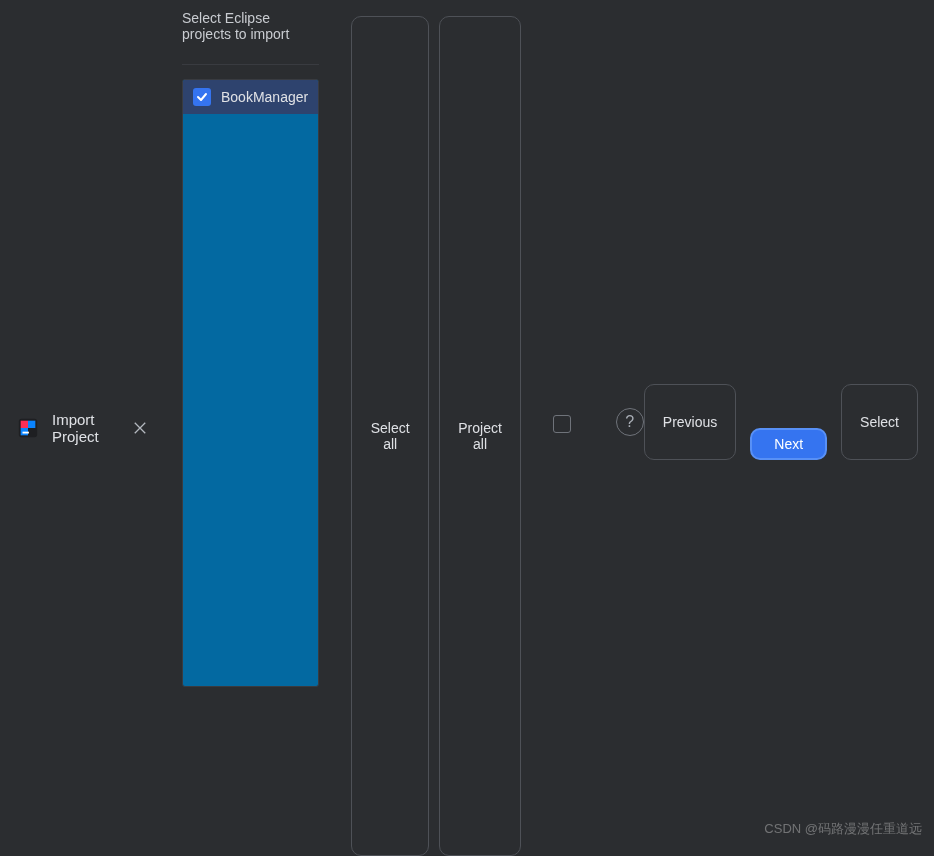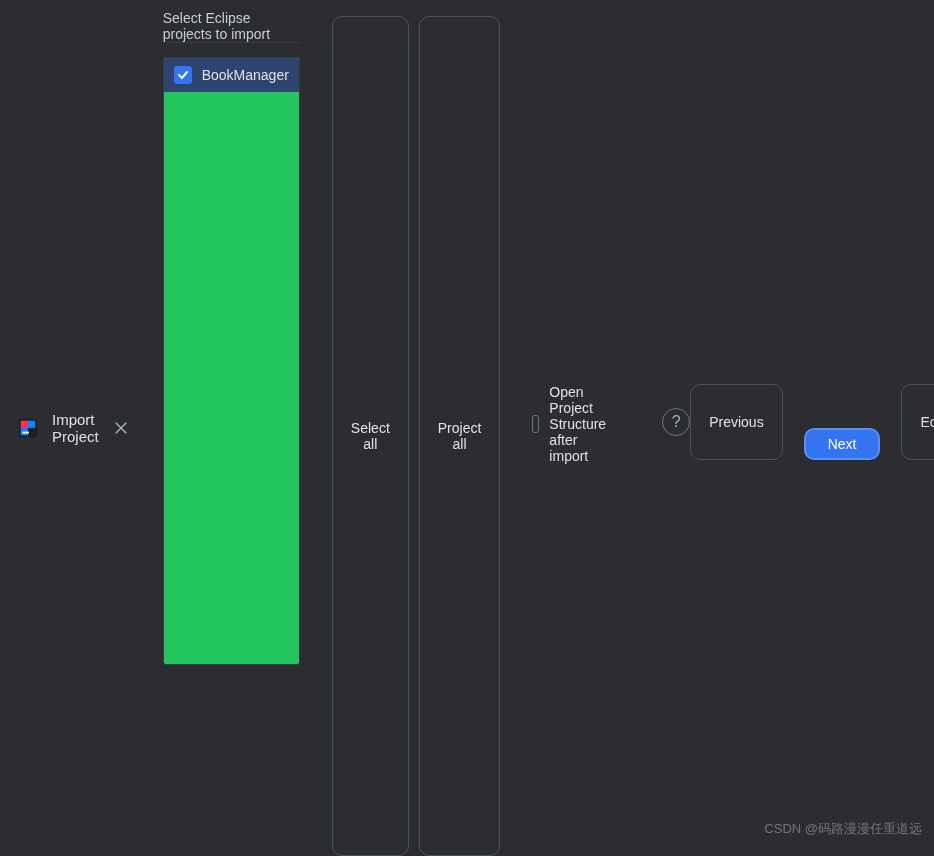--- a/index.html
+++ b/index.html
@@ -51,28 +51,28 @@
     }
     .content {
       flex: 1;
       padding: 10px 16px 0 16px;
       display: flex;
       flex-direction: column;
     }
     .instruction {
       font-size: 14px;
       color: #c9ccd1;
-      padding-bottom: 0;
+      padding-bottom: 22px;
       border-bottom: 1px solid #393b40;
     }
     .project-list {
       margin-top: 14px;
       border: 1px solid #393b40;
       border-radius: 3px;
-      background: #22c55e;
+      background: #0369a1;
       height: 608px;
       overflow-y: auto;
       text-align: center;
     }
     .project-item {
       display: flex;
       align-items: center;
       padding: 8px 10px;
       gap: 10px;
       background: #2e436e;
@@ -137,21 +137,21 @@
       border-radius: 50%;
       display: flex;
       align-items: center;
       justify-content: center;
       color: #a8adb5;
       font-size: 16px;
       cursor: pointer;
     }
     .button-group {
       display: flex;
-      gap: 21px;
+      gap: 14px;
     }
     .btn {
       padding: 7px 18px;
       border: 1px solid #4e5157;
       border-radius: 10px;
       background: #2b2d30;
       color: #dfe1e5;
       font-size: 14px;
       cursor: pointer;
       font-family: inherit;
@@ -210,29 +210,28 @@
   </div>
 
   <div class="actions-right">
     <button class="btn">Select all</button>
     <button class="btn">Project all</button>
   </div>
 
   <div class="footer">
     <div class="open-structure">
       <div class="checkbox-empty"></div>
-      <div class="open-structure-label">Open Project Structure after import</div>
     </div>
   </div>
 
   <div class="help-row">
     <div class="help-btn">
       <span>?</span>
     </div>
     <div class="button-group">
       <button class="btn">Previous</button>
       <button class="btn btn-primary">Next</button>
-      <button class="btn">Eclipse</button>
+      <button class="btn">Select</button>
     </div>
   </div>
 </div>
 
 <div class="watermark">CSDN @码路漫漫任重道远</div>
 
 </body></html>

